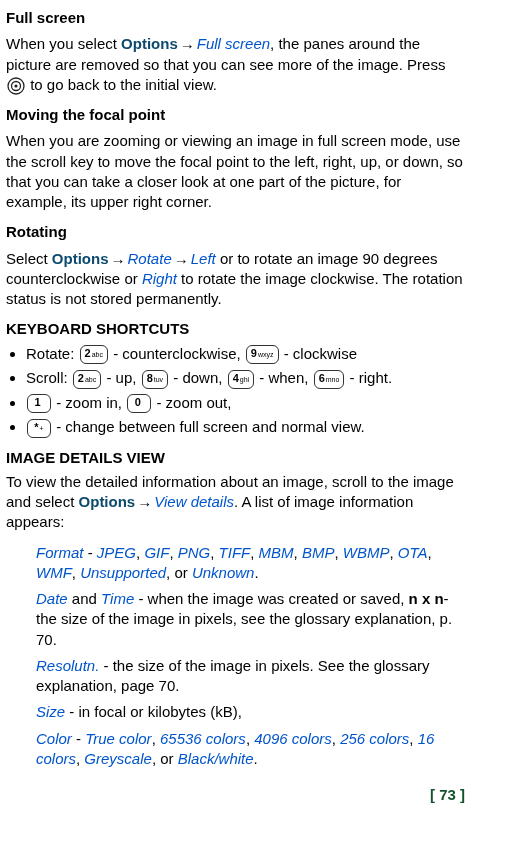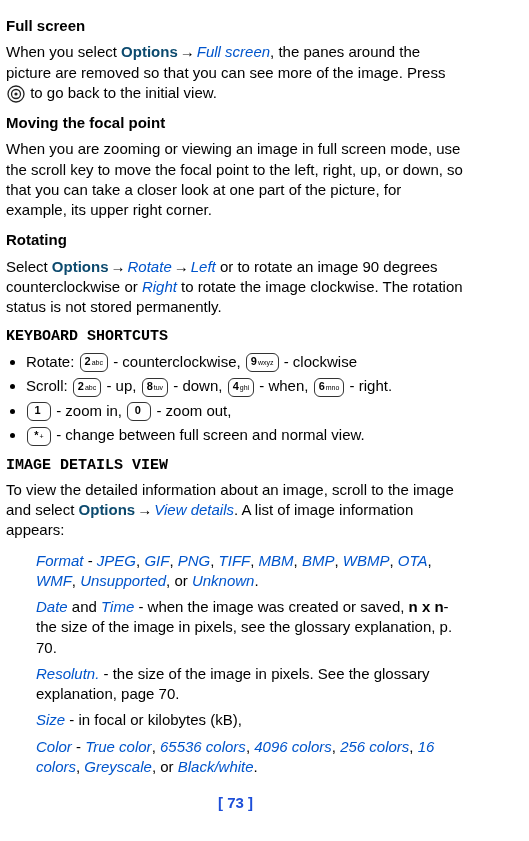--- a/index.html
+++ b/index.html
@@ -8,32 +8,31 @@
     background: #fff;
     color: #000;
     font-family: "Trebuchet MS", "Lucida Sans", Arial, sans-serif;
     font-size: 15px;
     line-height: 1.35;
   }
   .page {
     width: 475px;
     min-height: 841px;
     box-sizing: border-box;
-    padding: 12px 10px 10px 6px;
+    padding: 4px 10px 10px 6px;
   }
   h3.section {
     font-size: 15px;
     font-weight: 700;
     margin: 4px 0 6px 0;
   }
   h3.caps {
     font-size: 15px;
     font-weight: 700;
     margin: 10px 0 2px 0;
-    font-family: Liberation Mono, monospace;
   }
   p {
     margin: 4px 0 10px 0;
   }
   .blue { color: #0c4a6e; }
   .blue-i { color: #0055cc; font-style: italic; }
   .bold { font-weight: 700; }
   .arrow { display:inline-block; padding: 0 2px; }
   ul.bullets {
     margin: 2px 0 6px 0;
@@ -66,22 +65,22 @@
     height: 18px;
     margin: 0 1px;
   }
   .circle-key svg { display:block; }
   .indent-block {
     margin-left: 30px;
     margin-right: 12px;
   }
   .indent-block p { margin: 4px 0 6px 0; }
   .footer {
-    text-align: center;
-    color: #1d4ed8;
+    text-align: right;
+    color: #14532d;
     font-weight: 700;
     margin-top: 16px;
   }
 </style>
 </head>
 <body>
 <div class="page">
 
 <h3 class="section">Full screen</h3>
 <p>

